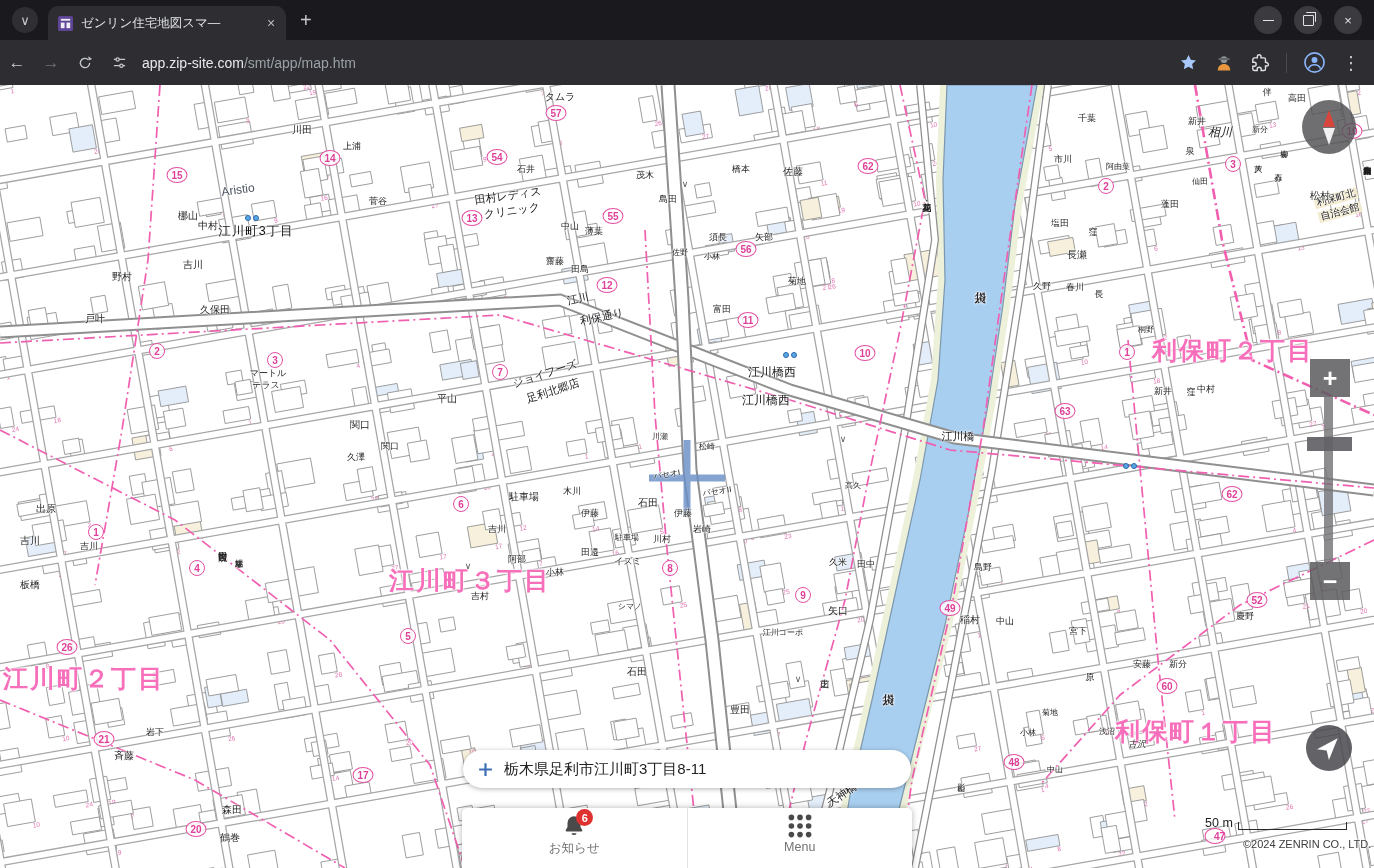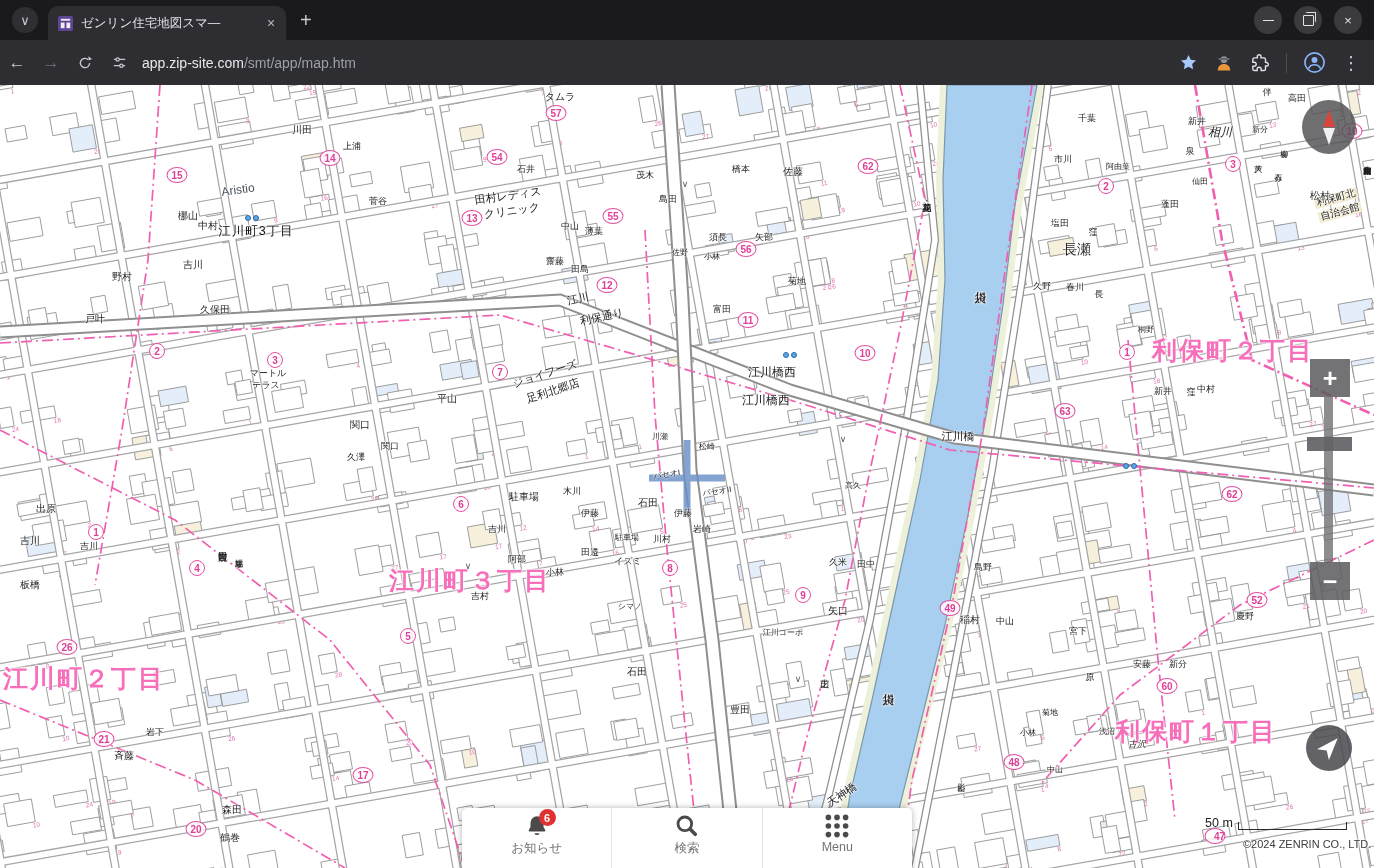--- a/index.html
+++ b/index.html
@@ -1955,21 +1955,21 @@
       <div class="mlabel" style="left: 1297px; top: 99px; font-size: 9px; transform: translate(-50%, -50%) rotate(0deg);">高田</div>
       <div class="mlabel" style="left: 1260px; top: 130px; font-size: 8px; transform: translate(-50%, -50%) rotate(0deg);">新分</div>
       <div class="mlabel vert" style="left: 1283px; top: 143px; font-size: 8px; transform: translate(-50%, -50%) rotate(0deg);">青柳</div>
       <div class="mlabel vert" style="left: 1257px; top: 158px; font-size: 8px; transform: translate(-50%, -50%) rotate(0deg);">大芦</div>
       <div class="mlabel vert" style="left: 1277px; top: 167px; font-size: 8px; transform: translate(-50%, -50%) rotate(0deg);">赤石</div>
       <div class="mlabel" style="left: 1200px; top: 182px; font-size: 8px; transform: translate(-50%, -50%) rotate(0deg);">仙田</div>
       <div class="mlabel" style="left: 1170px; top: 205px; font-size: 9px; transform: translate(-50%, -50%) rotate(0deg);">蓬田</div>
       <div class="mlabel" style="left: 1320px; top: 196px; font-size: 10px; transform: translate(-50%, -50%) rotate(0deg);">松村</div>
       <div class="mlabel" style="left: 1060px; top: 224px; font-size: 9px; transform: translate(-50%, -50%) rotate(0deg);">塩田</div>
       <div class="mlabel" style="left: 1093px; top: 233px; font-size: 9px; transform: translate(-50%, -50%) rotate(0deg);">窪</div>
-      <div class="mlabel" style="left: 1077px; top: 249px; font-size: 14px; transform: translate(-50%, -50%) rotate(0deg);">長瀬</div>
+      <div class="mlabel" style="left: 1077px; top: 255px; font-size: 10px; transform: translate(-50%, -50%) rotate(0deg);">長瀬</div>
       <div class="mlabel" style="left: 1042px; top: 287px; font-size: 9px; transform: translate(-50%, -50%) rotate(0deg);">久野</div>
       <div class="mlabel" style="left: 1075px; top: 288px; font-size: 9px; transform: translate(-50%, -50%) rotate(0deg);">春川</div>
       <div class="mlabel" style="left: 1099px; top: 295px; font-size: 9px; transform: translate(-50%, -50%) rotate(0deg);">長</div>
       <div class="mlabel" style="left: 1146px; top: 330px; font-size: 8px; transform: translate(-50%, -50%) rotate(0deg);">桐野</div>
       <div class="mlabel" style="left: 1206px; top: 390px; font-size: 9px; transform: translate(-50%, -50%) rotate(0deg);">中村</div>
       <div class="mlabel" style="left: 1163px; top: 392px; font-size: 9px; transform: translate(-50%, -50%) rotate(0deg);">新井</div>
       <div class="mlabel" style="left: 1191px; top: 393px; font-size: 9px; transform: translate(-50%, -50%) rotate(0deg);">窪</div>
       <div class="mlabel" style="left: 1245px; top: 617px; font-size: 9px; transform: translate(-50%, -50%) rotate(0deg);">慶野</div>
       <div class="mlabel" style="left: 1142px; top: 665px; font-size: 9px; transform: translate(-50%, -50%) rotate(0deg);">安藤</div>
       <div class="mlabel" style="left: 1178px; top: 665px; font-size: 9px; transform: translate(-50%, -50%) rotate(0deg);">新分</div>
@@ -2044,36 +2044,35 @@
   <div id="zoom-track" class="overlay"></div>
   <div id="zoom-handle" class="overlay"></div>
   <div id="zoom-out" class="overlay">−</div>
 
   <div id="locate" class="overlay">
     <svg width="46" height="46" viewBox="0 0 46 46">
       <polygon points="23,10 31,32 23,26.5 15,32" fill="#ffffff" transform="rotate(42 23 23)"></polygon>
     </svg>
   </div>
 
+  <div id="searchbar" class="overlay">
+    <svg width="17" height="17" viewBox="0 0 20 20">
+      <path d="M10 2.5v15M2.5 10h15" stroke="#3d6eb4" stroke-width="2.6" fill="none"></path>
+    </svg>
+    <span>栃木県足利市江川町3丁目8-11</span>
+  </div>
 
   <div id="bottombar" class="overlay">
     <div class="tbtn">
       <svg width="26" height="26" viewBox="0 0 24 24">
         <path d="M12 3a6 6 0 0 0-6 6v4l-1.6 2.8a.8.8 0 0 0 .7 1.2h13.8a.8.8 0 0 0 .7-1.2L18 13V9a6 6 0 0 0-6-6z" fill="#4a4a4a"></path>
         <path d="M9.6 18.6a2.5 2.5 0 0 0 4.8 0z" fill="#4a4a4a"></path>
       </svg>
       <div class="badge">6</div>
       <div class="lbl">お知らせ</div>
-    </div>
-    <div class="tbtn">
-      <svg width="26" height="26" viewBox="0 0 24 24">
-        <circle cx="10" cy="10" r="6.3" fill="none" stroke="#4a4a4a" stroke-width="2.6"></circle>
-        <path d="M15 15l4.6 4.6" stroke="#4a4a4a" stroke-width="3.4" stroke-linecap="round"></path>
-      </svg>
-      <div class="lbl">検索</div>
     </div>
     <div class="tbtn">
       <svg width="28" height="26" viewBox="0 0 26 24">
         <g fill="#4a4a4a">
           <circle cx="5" cy="4" r="2.6"></circle>
             <circle cx="13" cy="4" r="2.6"></circle>
             <circle cx="21" cy="4" r="2.6"></circle>
           <circle cx="5" cy="12" r="2.6"></circle>
             <circle cx="13" cy="12" r="2.6"></circle>
             <circle cx="21" cy="12" r="2.6"></circle>

